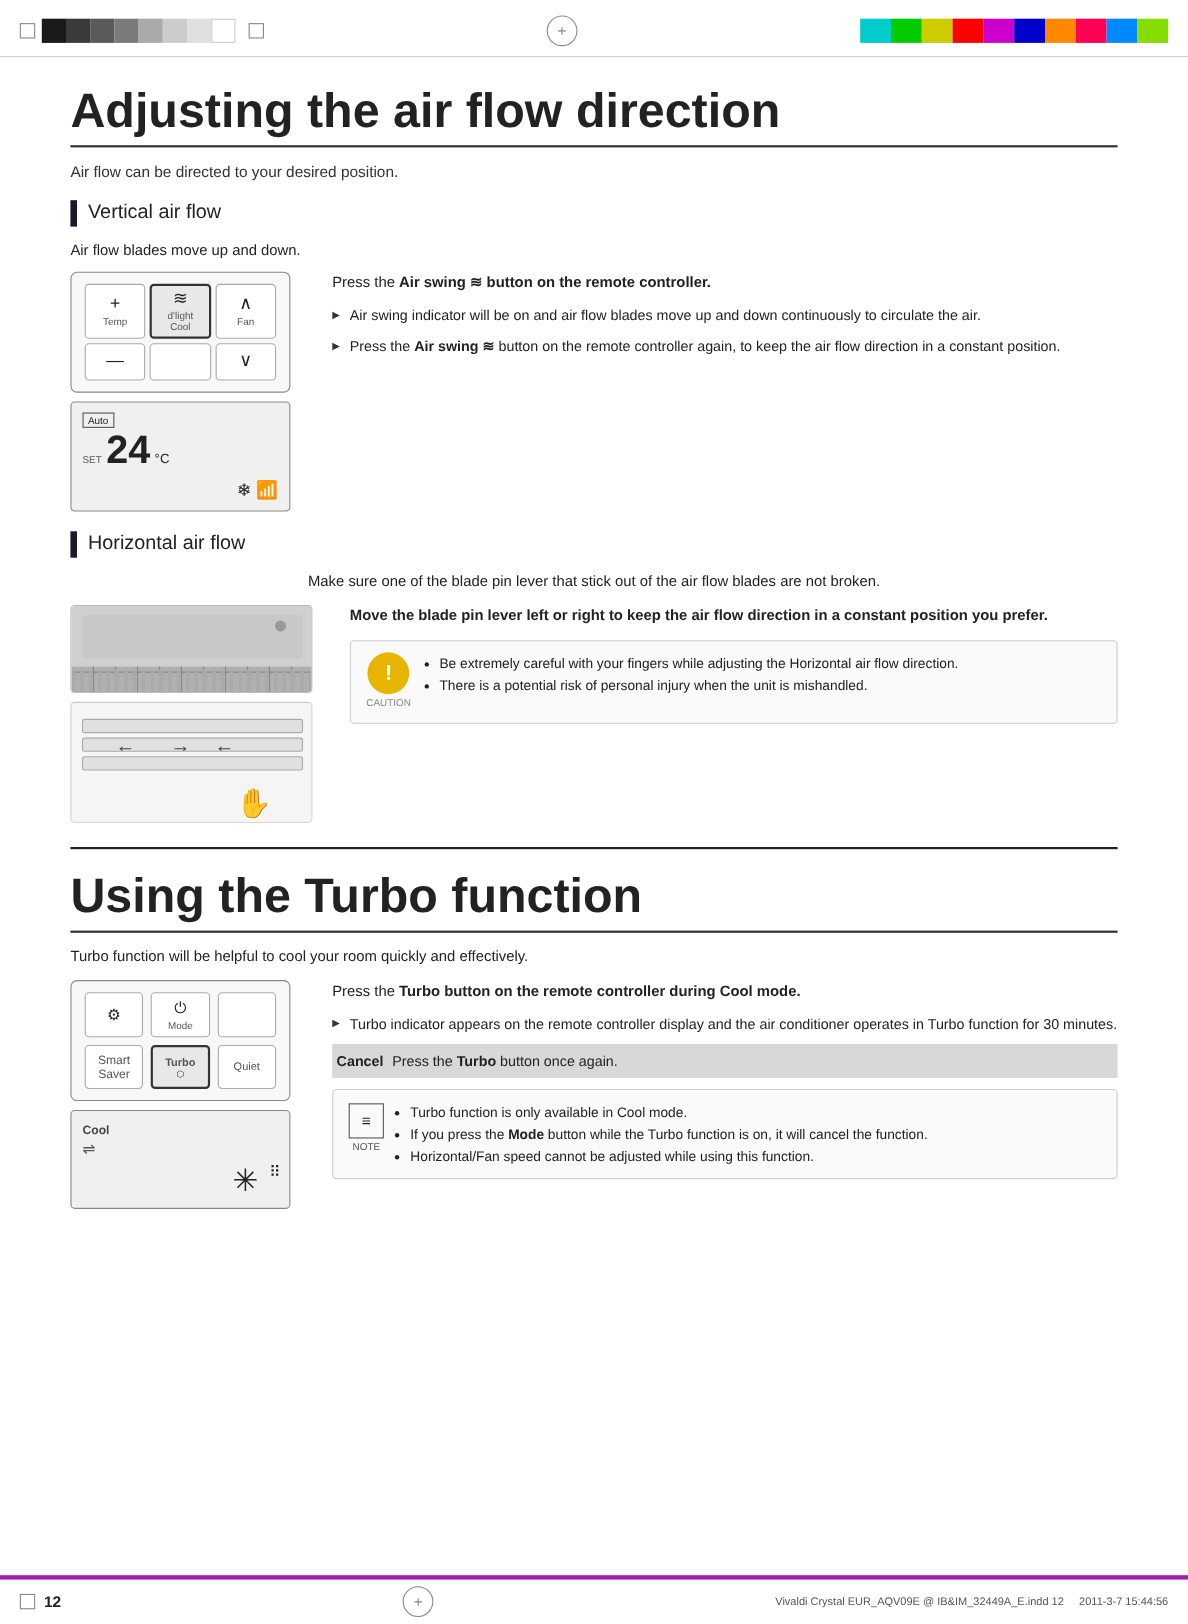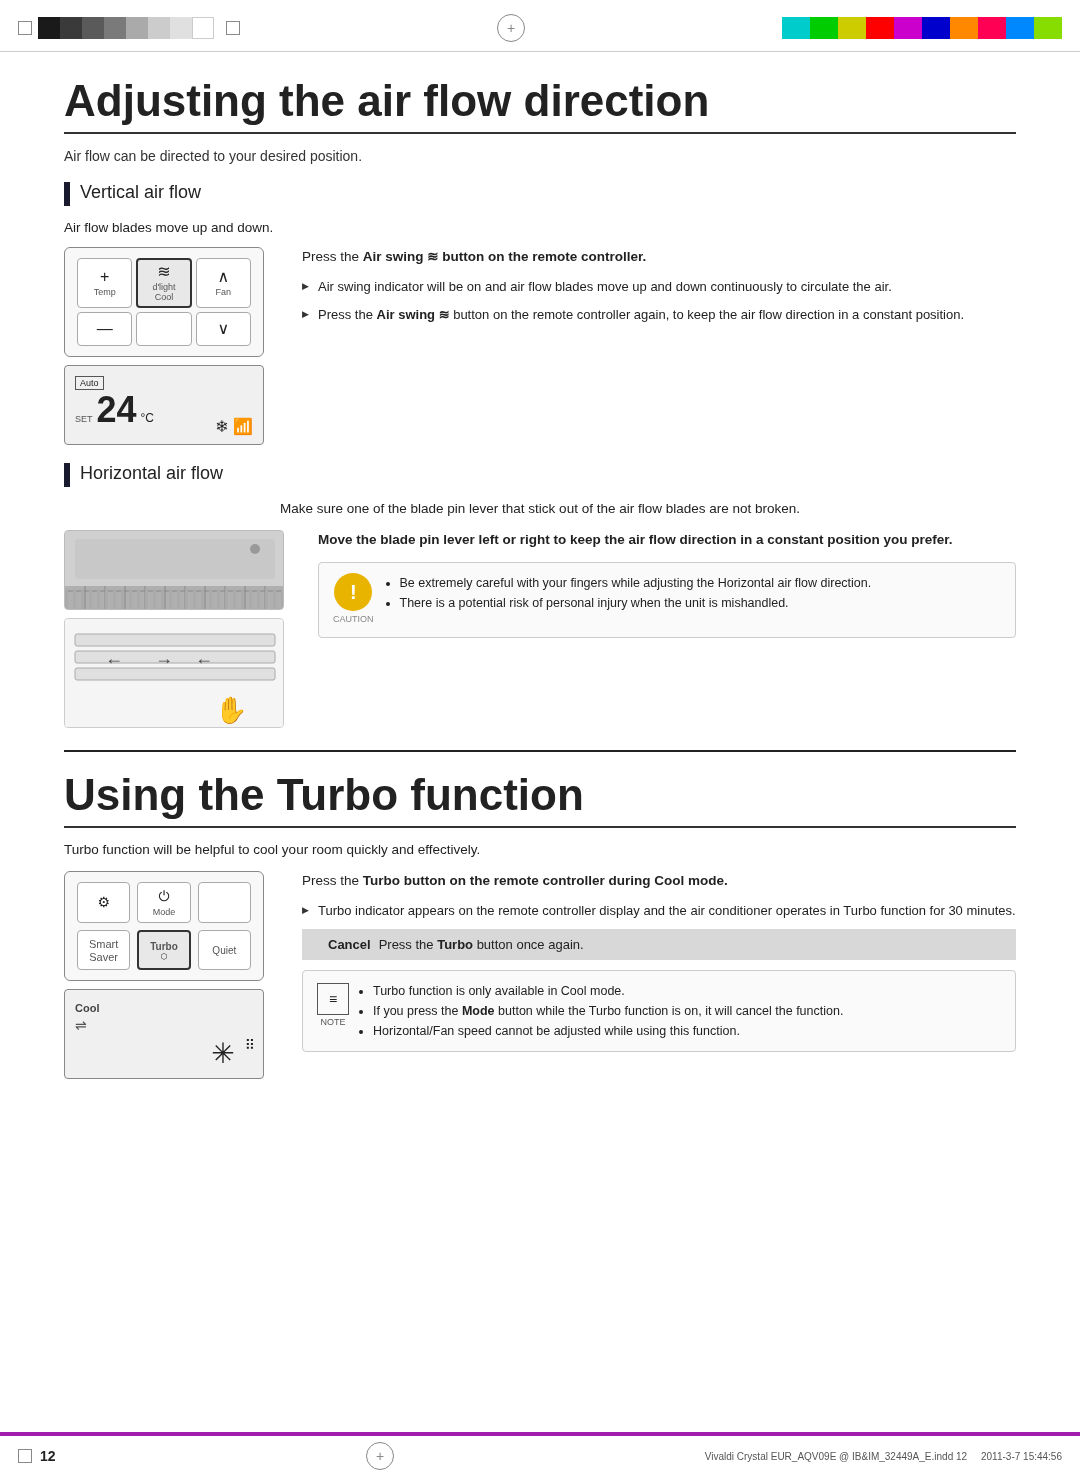--- a/index.html
+++ b/index.html
@@ -154,21 +154,21 @@
     .remote-btn .btn-label {
       font-size: 9px;
       color: #555;
       margin-top: 2px;
     }
 
     .remote-display {
       border: 1.5px solid #888;
       border-radius: 4px;
       width: 200px;
-      height: 80px;
+      height: 100px;
       background: #f0f0f0;
       padding: 6px 10px;
       position: relative;
     }
 
     .display-auto {
       font-size: 9px;
       border: 1px solid #555;
       display: inline-block;
       padding: 1px 4px;
@@ -438,21 +438,21 @@
     }
 
     .note-text ul {
       list-style: disc;
       padding-left: 14px;
     }
 
     
     .cancel-row {
       background: #d8d8d8;
-      padding: 6px 26px;
+      padding: 6px 4px;
       font-size: 13px;
       margin: 8px 0;
       display: flex;
       align-items: center;
       gap: 8px;
     }
 
     .cancel-label {
       font-weight: bold;
       font-size: 13px;

